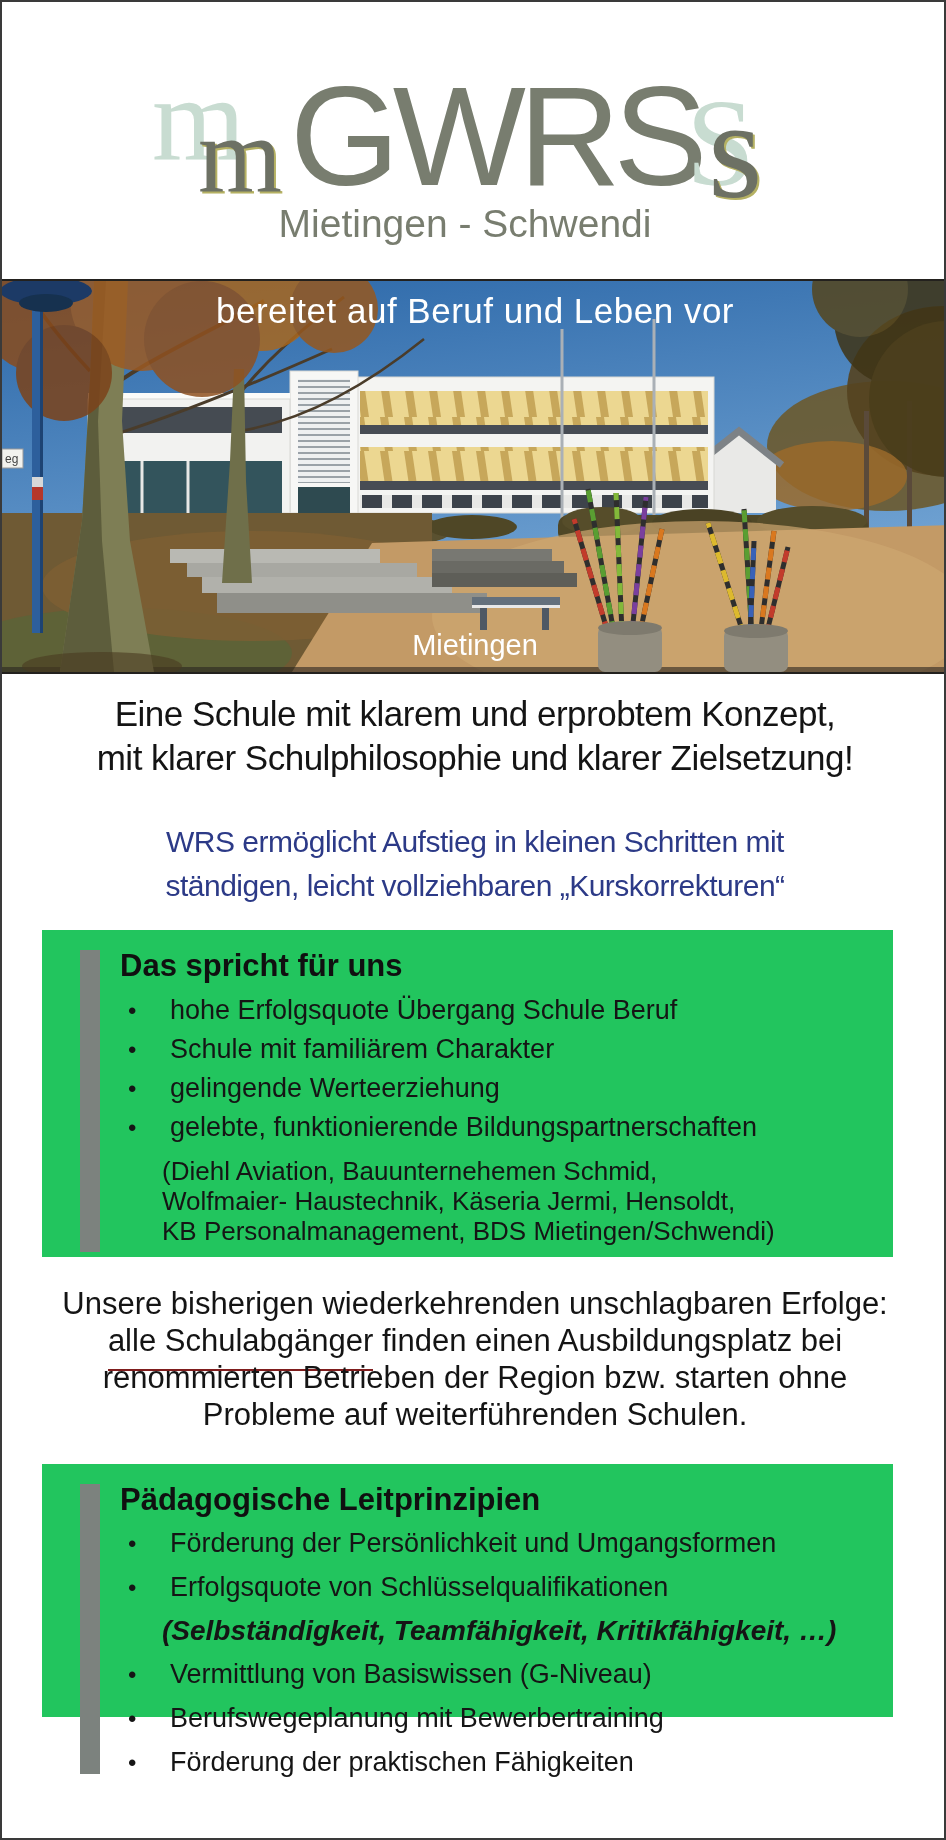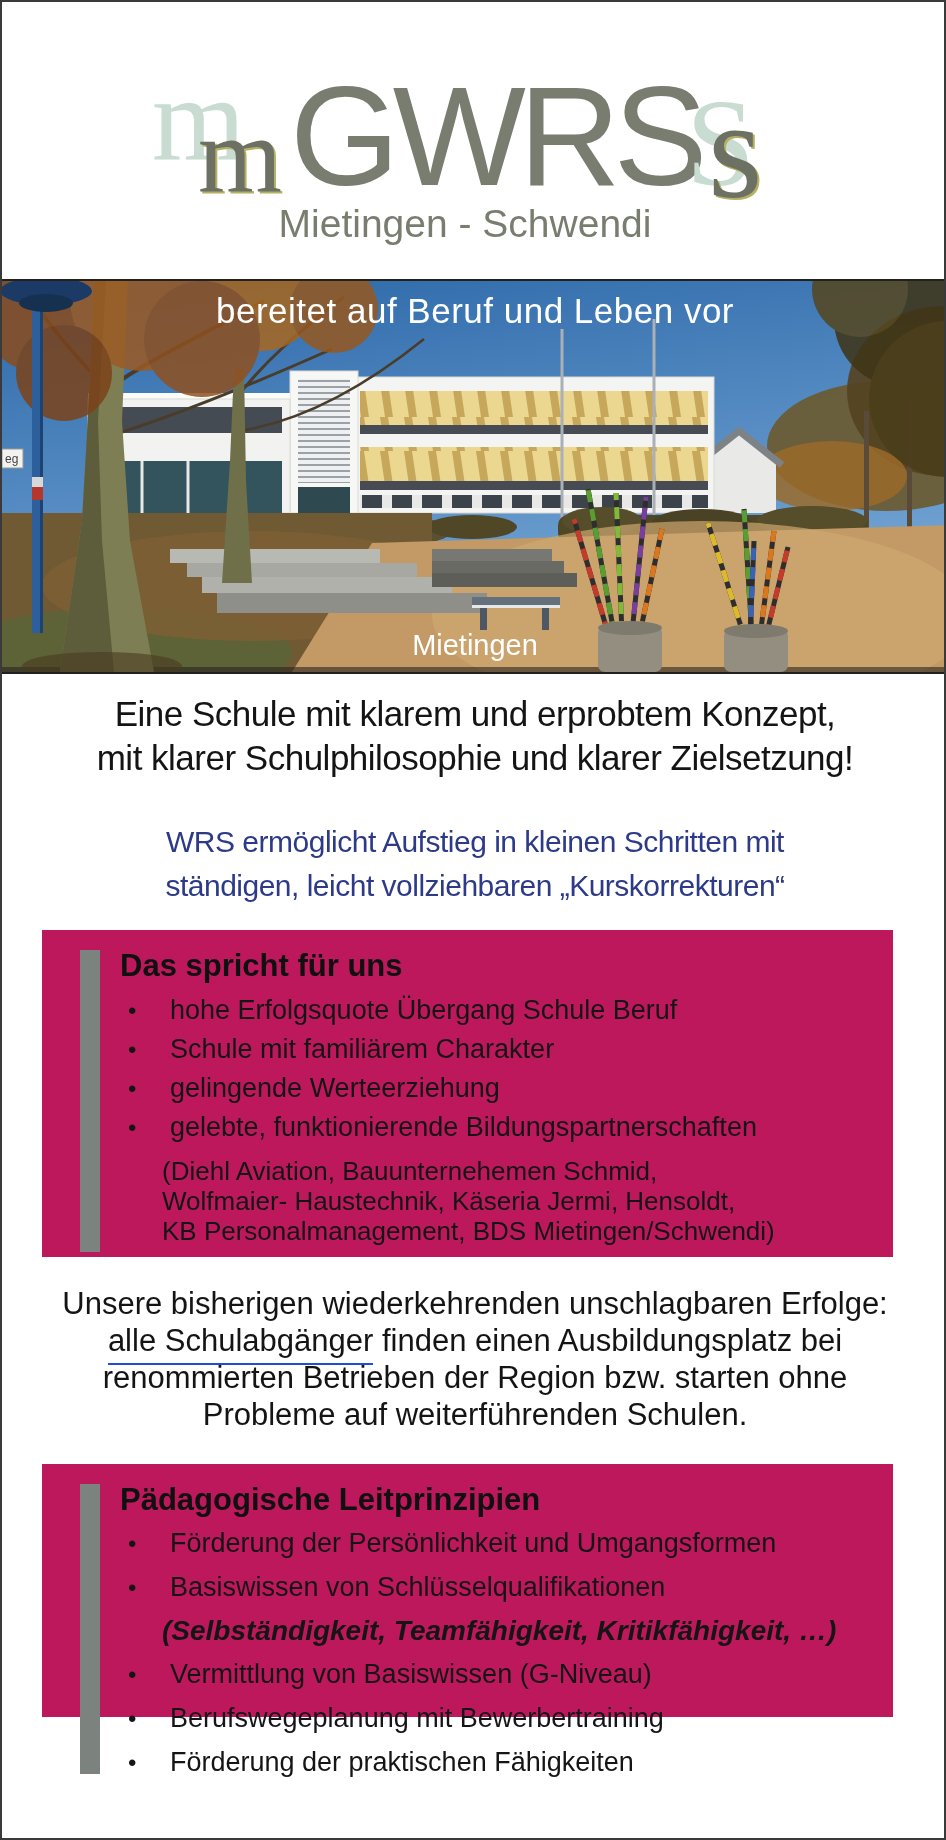--- a/index.html
+++ b/index.html
@@ -33,21 +33,21 @@
   }
   .photo-caption{
     position:absolute; left:0; top:348px; width:946px; text-align:center;
     color:#ffffff; font-size:29px;
   }
   
   .heading{position:absolute; left:20px; width:906px; text-align:center; line-height:44px;}
   .heading-black{top:690px; font-size:35px; color:#141414; letter-spacing:-0.5px;}
   .heading-blue {top:818px; font-size:30px; color:#2c3a87; letter-spacing:-0.5px;}
   
-  .greenbox{position:absolute; left:40px; width:851px; background:#be185d;}
+  .greenbox{position:absolute; left:40px; width:851px; background:#22c55e;}
   .box1{top:928px; height:327px;}
   .box2{top:1462px; height:253px;}
   .accent-bar{position:absolute; left:38px; top:20px; width:20px; background:#7c827e;}
   .box1 .accent-bar{height:302px;}
   .box2 .accent-bar{height:290px;}
   .box-content{position:absolute; left:78px; top:18px; width:740px;}
   .box-title{font-size:31px; font-weight:bold; color:#101010; margin:0 0 10px 0; line-height:36px;}
   ul.bullets{list-style:none; margin:8px; padding:0;}
   ul.bullets li{display:flex; font-size:27px; color:#151515;}
   .box1 ul.bullets li{line-height:32px; margin-bottom:6px;}
@@ -55,21 +55,21 @@
   ul.bullets .dot{flex:0 0 42px;}
   ul.bullets .dot::before{content:"\2022"; font-size:24px;}
   .note-block{margin:12px 0 0 42px; font-size:26px; line-height:30px; color:#151515;}
   .italic-note{margin:12px 0 13px 42px; font-size:28px; line-height:30px;
                font-weight:bold; font-style:italic; color:#151515;}
   
   .middle-par{
     position:absolute; left:20px; top:1283px; width:906px; text-align:center;
     font-size:31px; line-height:37px; color:#141414;
   }
-  .middle-par .u{border-bottom:2px solid #1d4ed8; padding-bottom:5px;}
+  .middle-par .u{border-bottom:2px solid #7f1d1d; padding-bottom:11px;}
 </style>
 </head>
 <body>
 
 <div class="page">
 
   <div class="logo">
     <span class="letter m-back">m</span>
     <span class="letter m-front">m</span>
     <span class="acronym">GWRS</span>
@@ -301,21 +301,21 @@
     <div class="accent-bar"></div>
     <div class="box-content">
       <h2 class="box-title">Pädagogische Leitprinzipien</h2>
       <ul class="bullets">
         <li>
             <span class="dot"></span>
             <span>Förderung der Persönlichkeit und Umgangsformen</span>
           </li>
         <li>
             <span class="dot"></span>
-            <span>Basiswissen von Schlüsselqualifikationen</span>
+            <span>Erfolgsquote von Schlüsselqualifikationen</span>
           </li>
       </ul>
       <div class="italic-note">(Selbständigkeit, Teamfähigkeit, Kritikfähigkeit, …)</div>
       <ul class="bullets">
         <li>
             <span class="dot"></span>
             <span>Vermittlung von Basiswissen (G-Niveau)</span>
           </li>
         <li>
             <span class="dot"></span>

